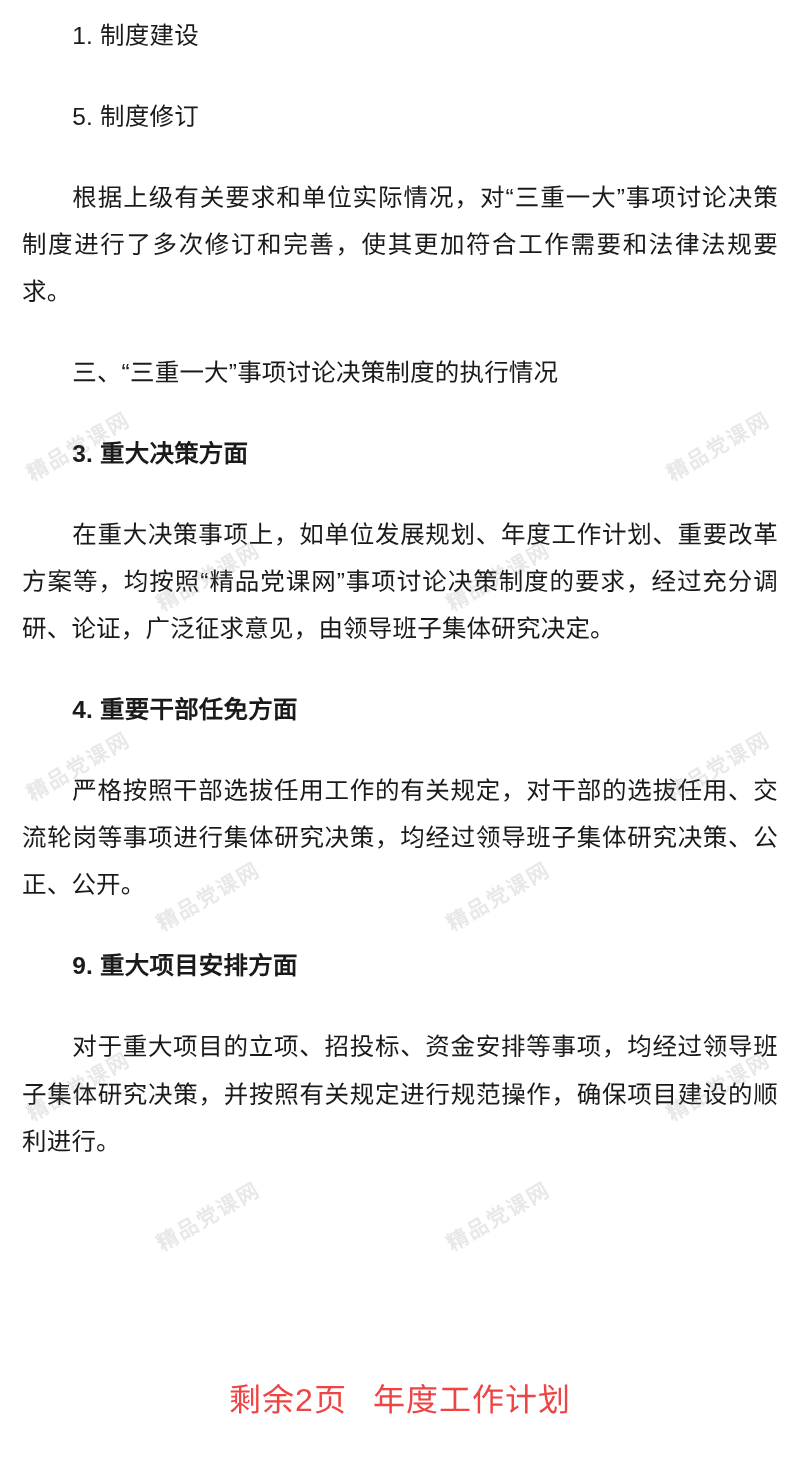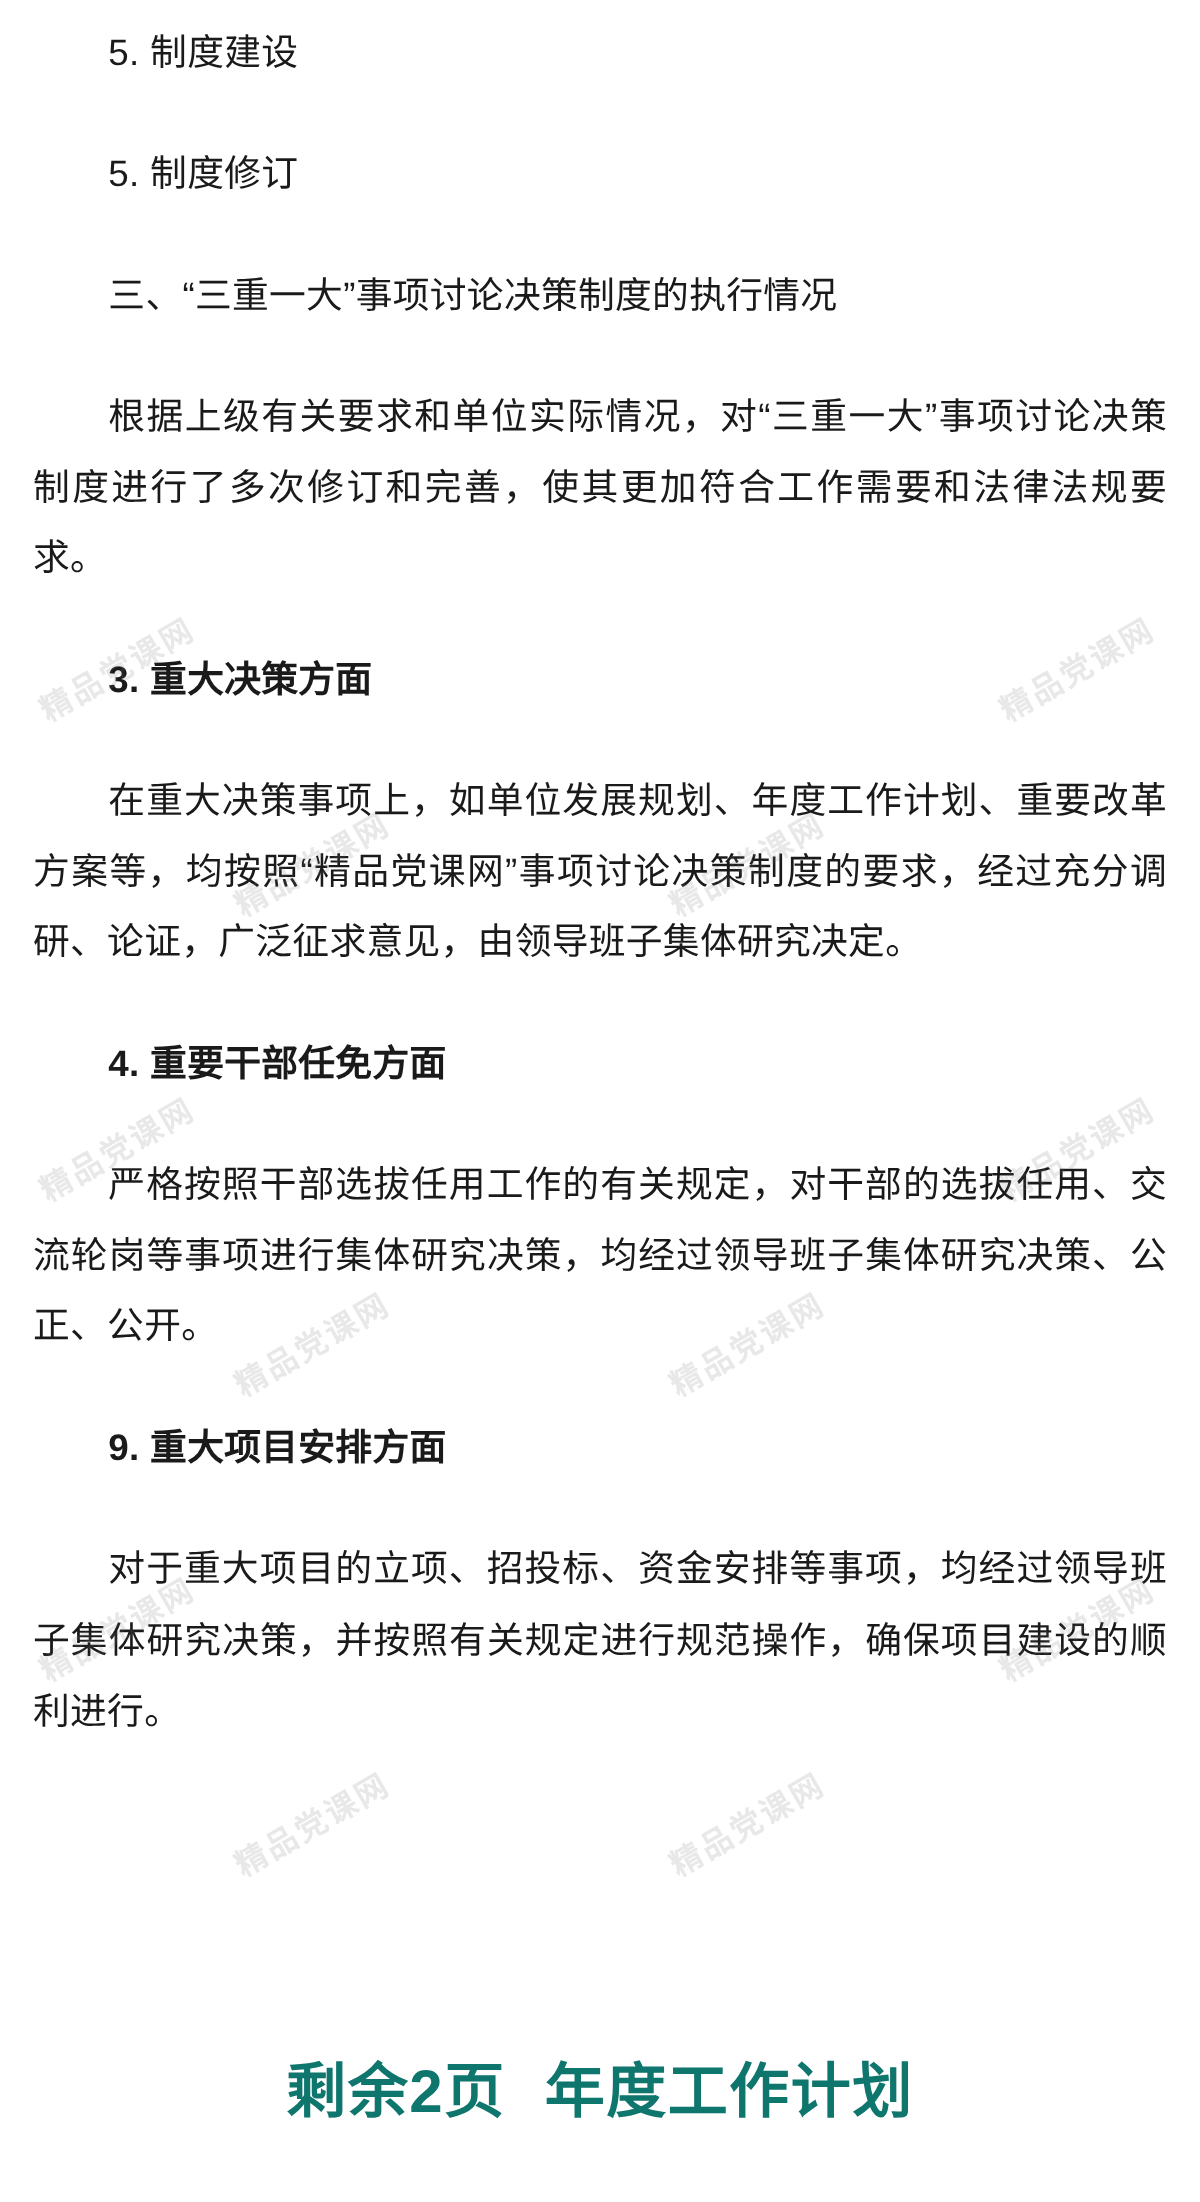--- a/index.html
+++ b/index.html
@@ -65,23 +65,23 @@
 
   .footer {
     position: absolute;
     left: 0;
     right: 0;
     bottom: 48px;
     text-align: center;
     z-index: 6;
   }
   .footer .footer-text {
-    font-size: 40px;
-    font-weight: bold;
-    color: #0f766e;
+    font-size: 32px;
+    font-weight: normal;
+    color: #ef4444;
     letter-spacing: 1px;
   }
   .footer .gap {
     display: inline-block;
     width: 26px;
   }
 </style>
 </head>
 <body>
 
@@ -96,24 +96,24 @@
       <div class="wm" style="left: 660px; top: 750px;">精品党课网</div>
       <div class="wm" style="left: 150px; top: 1200px;">精品党课网</div>
       <div class="wm" style="left: 440px; top: 1200px;">精品党课网</div>
       <div class="wm" style="left: 660px; top: 1070px;">精品党课网</div>
       <div class="wm" style="left: 20px; top: 430px;">精品党课网</div>
       <div class="wm" style="left: 20px; top: 750px;">精品党课网</div>
       <div class="wm" style="left: 20px; top: 1070px;">精品党课网</div>
     </div>
 
   <div class="content">
-      <p class="para indent">5. 制度建设</p>
+      <p class="para indent">1. 制度建设</p>
       <p class="para indent">5. 制度修订</p>
+      <p class="para indent">根据上级有关要求和单位实际情况，对“三重一大”事项讨论决策制度进行了多次修订和完善，使其更加符合工作需要和法律法规要求。</p>
       <p class="para indent">三、“三重一大”事项讨论决策制度的执行情况</p>
-      <p class="para indent">根据上级有关要求和单位实际情况，对“三重一大”事项讨论决策制度进行了多次修订和完善，使其更加符合工作需要和法律法规要求。</p>
       <p class="para indent heading">3. 重大决策方面</p>
       <p class="para indent">在重大决策事项上，如单位发展规划、年度工作计划、重要改革方案等，均按照“精品党课网”事项讨论决策制度的要求，经过充分调研、论证，广泛征求意见，由领导班子集体研究决定。</p>
       <p class="para indent heading">4. 重要干部任免方面</p>
       <p class="para indent">严格按照干部选拔任用工作的有关规定，对干部的选拔任用、交流轮岗等事项进行集体研究决策，均经过领导班子集体研究决策、公正、公开。</p>
       <p class="para indent heading">9. 重大项目安排方面</p>
       <p class="para indent">对于重大项目的立项、招投标、资金安排等事项，均经过领导班子集体研究决策，并按照有关规定进行规范操作，确保项目建设的顺利进行。</p>
     </div>
 
   <div class="footer">
     <span class="footer-text">剩余2页</span><span class="gap"></span><span class="footer-text">年度工作计划</span>

